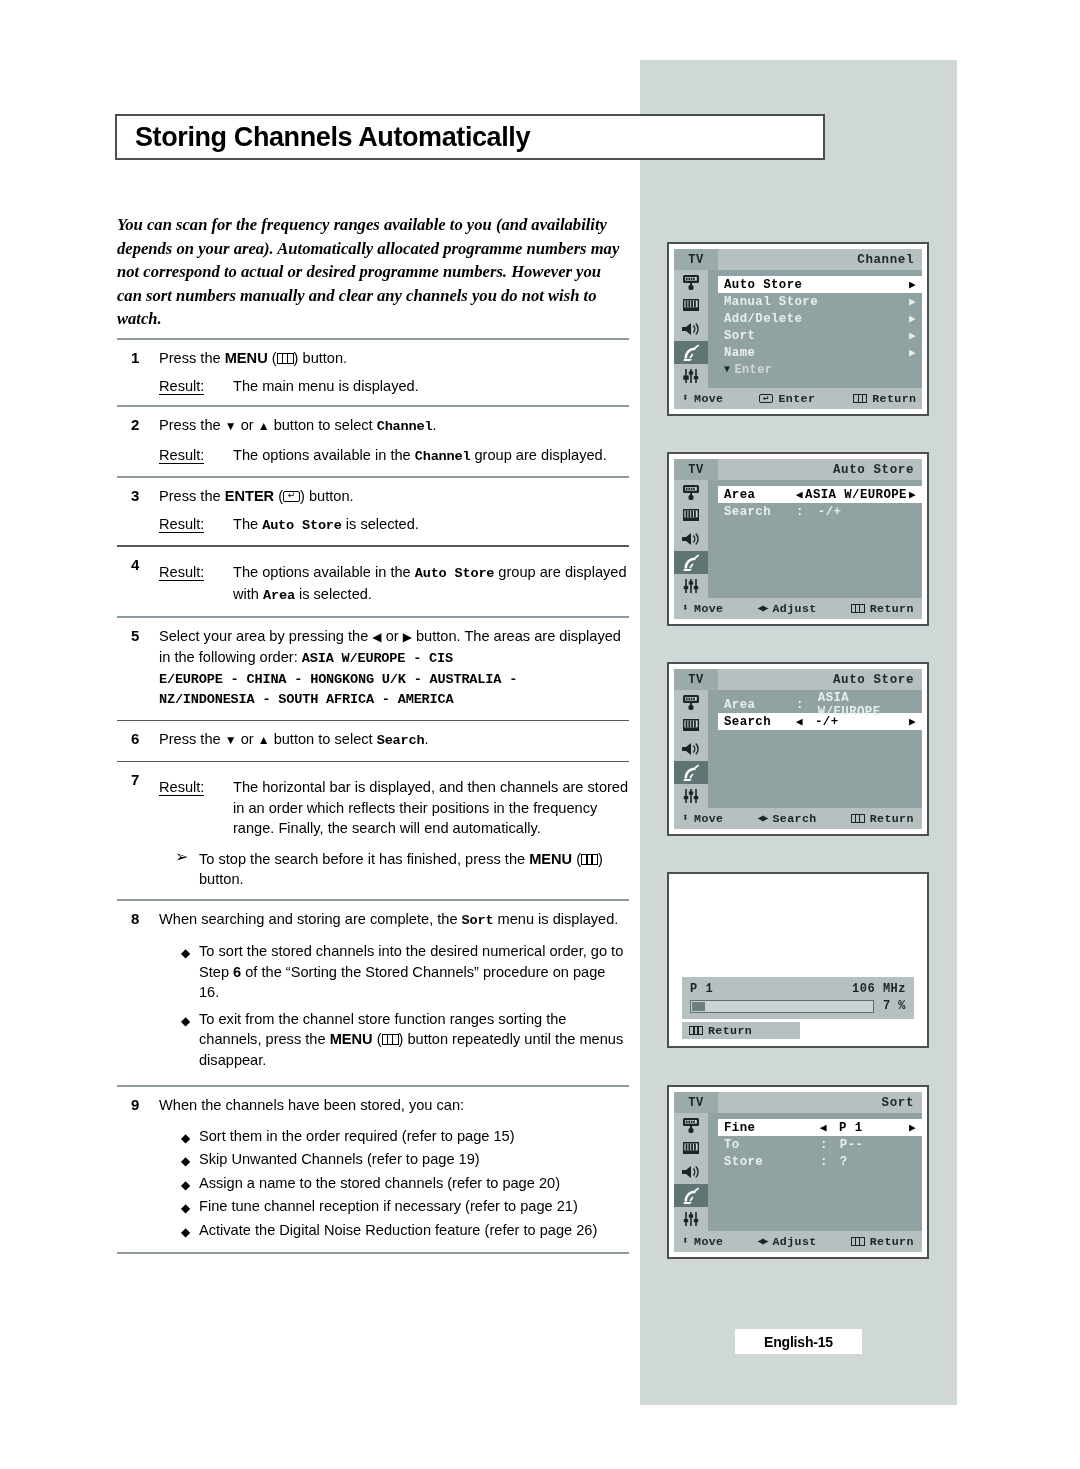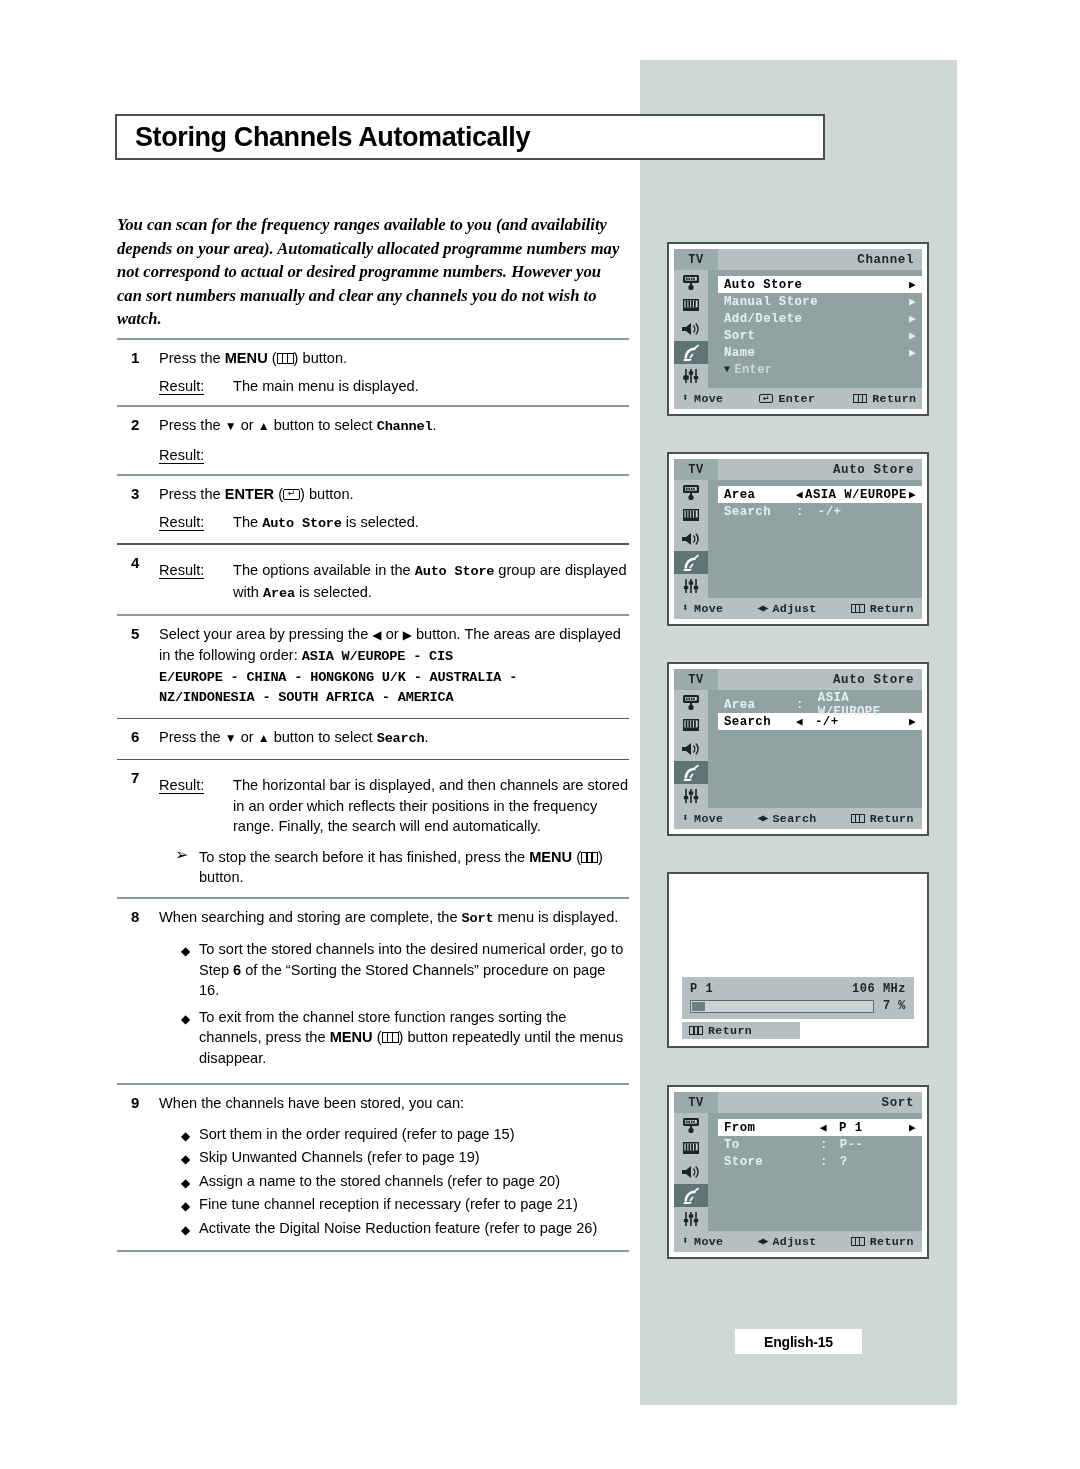--- a/index.html
+++ b/index.html
@@ -407,20 +407,21 @@
   </div>
 
   <div class="rule"></div>
 
   <div class="step">
     <div class="step-num">2</div>
     <div class="step-body">
       <div><span>Press the </span><span class="arrow-gl">▼</span><span> or </span><span class="arrow-gl">▲</span><span> button to select </span><span class="mono">Channel</span><span>.</span></div>
       <div class="result-row">
         <div class="result-label"><span>Result:</span></div>
+        <div class="result-text"><span>The options available in the </span><span class="mono">Channel</span><span> group are displayed.</span></div>
       </div>
     </div>
   </div>
 
   <div class="rule"></div>
 
   <div class="step">
     <div class="step-num">3</div>
     <div class="step-body">
       <div><span>Press the </span><b>ENTER</b><span> (</span><span class="key-enter"><i>↵</i></span><span>) button.</span></div>
@@ -898,21 +899,21 @@
               <line x1="10" y1="2" x2="10" y2="16" stroke="#1d2524" stroke-width="1.6"></line>
               <line x1="15" y1="2" x2="15" y2="16" stroke="#1d2524" stroke-width="1.6"></line>
               <rect x="2.8" y="9" width="4.4" height="3.2" fill="#1d2524"></rect>
               <rect x="7.8" y="4.4" width="4.4" height="3.2" fill="#1d2524"></rect>
               <rect x="12.8" y="9" width="4.4" height="3.2" fill="#1d2524"></rect>
             </svg>
         </div>
       </div>
       <div class="osd-items">
         <div class="osd-row hl">
-          <span class="lbl" style="width:96px;">From</span>
+          <span class="lbl" style="width:96px;">Fine</span>
           <span class="caret-l">◀</span>
           <span style="margin-left:12px;">P 1</span>
           <span class="mid"></span>
           <span class="caret-r">▶</span>
         </div>
         <div class="osd-row">
           <span class="lbl" style="width:96px;font-family:Liberation Mono, monospace;">To</span>
           <span>:</span>
           <span style="margin-left:12px;">P--</span>
           <span class="mid"></span>

